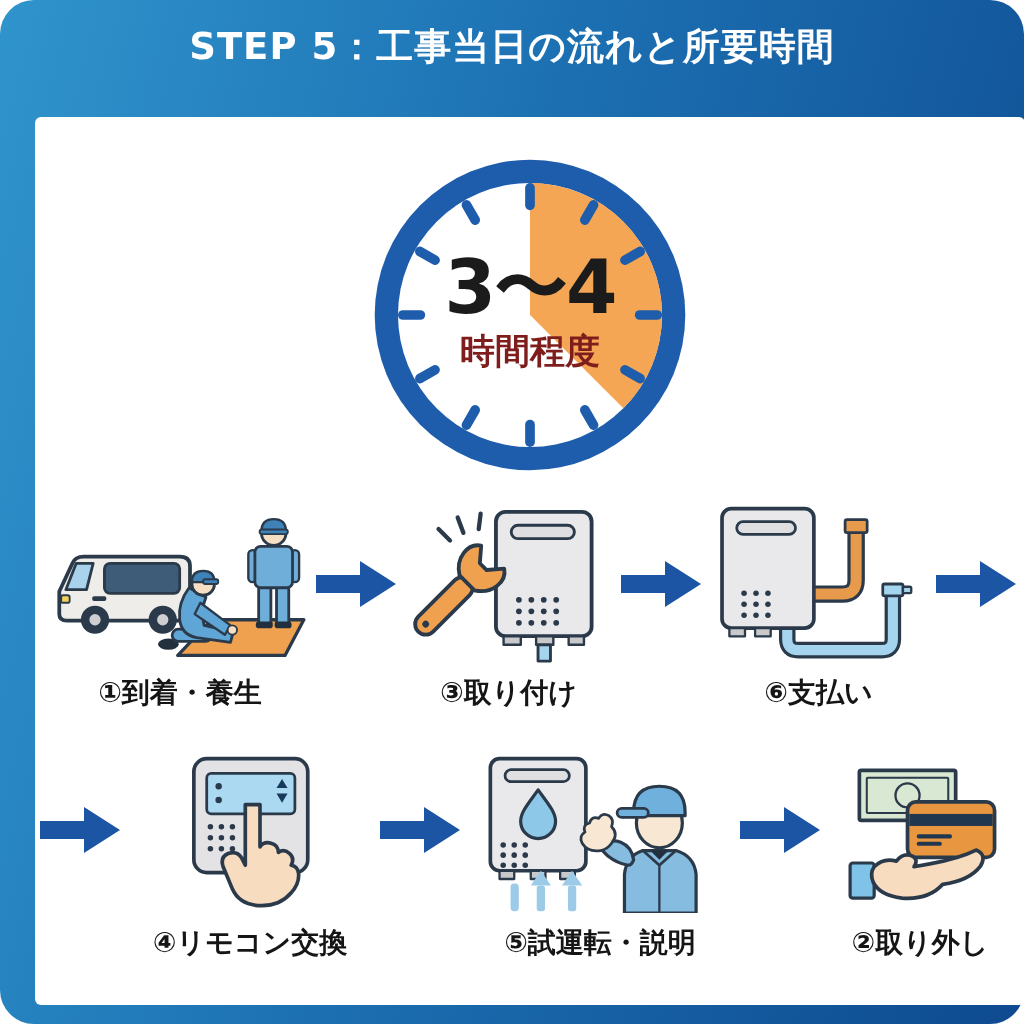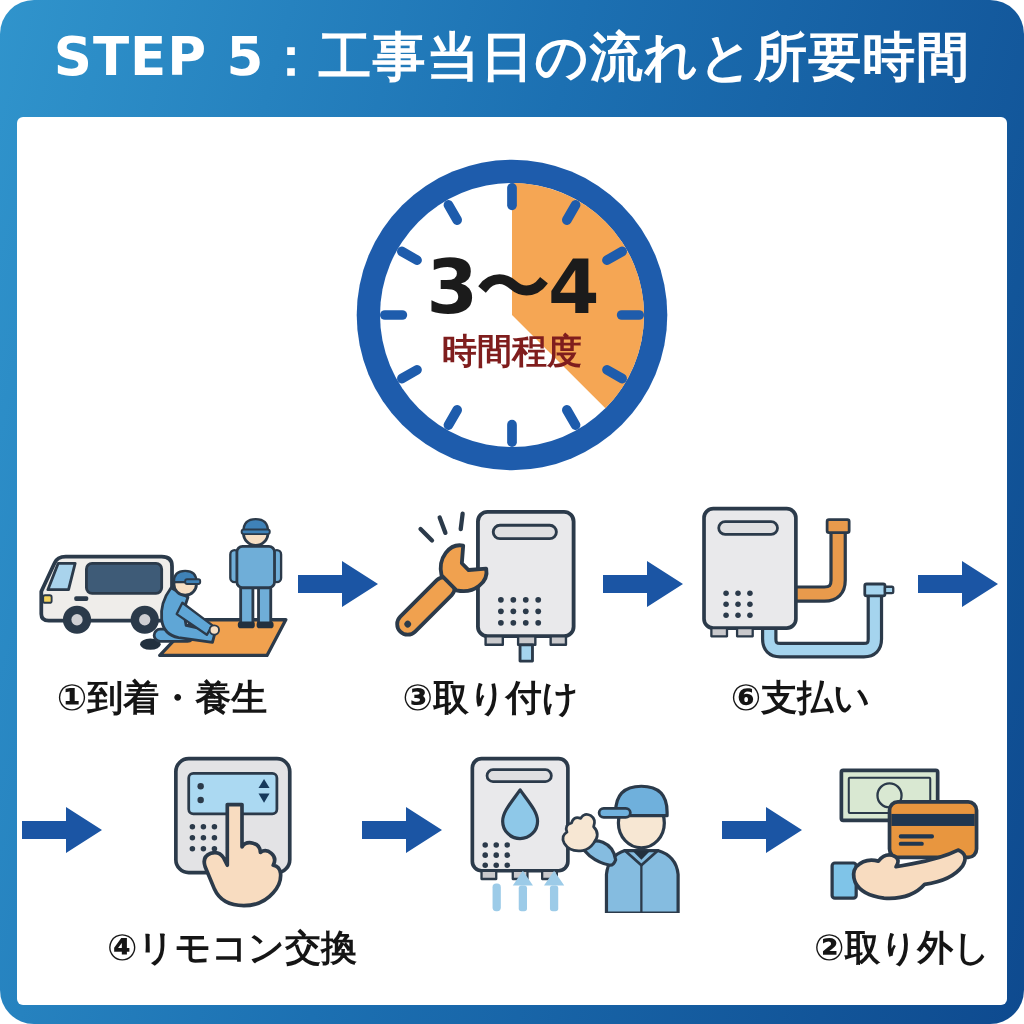--- a/index.html
+++ b/index.html
@@ -2,38 +2,38 @@
 <html><head>
 <meta charset="utf-8">
 <style>
   html,body{margin:0;padding:0;background:#ffffff;}
   *{box-sizing:border-box;}
   body{font-family:"DejaVu Sans","Liberation Sans",sans-serif;}
   .stage{position:relative;width:1024px;height:1024px;background:#fff;overflow:hidden;}
   .frame{position:absolute;inset:0;border-radius:34px;
          background:linear-gradient(105deg,#3094CC 0%,#1C70B2 45%,#0E4A8F 100%);}
   .header-title{position:absolute;top:22px;left:0;width:100%;text-align:center;
-        color:#ffffff;font-size:53px;font-weight:800;letter-spacing:1px;white-space:nowrap;}
-  .card{position:absolute;left:17px;top:117px;width:990px;height:888px;
+        color:#ffffff;font-size:37px;font-weight:800;letter-spacing:1px;white-space:nowrap;}
+  .card{position:absolute;left:35px;top:117px;width:990px;height:888px;
         background:#ffffff;border-radius:6px;}
   
   .clock{position:absolute;left:50%;top:33px;transform:translateX(-50%);
          width:330px;height:330px;}
   .clock svg{position:absolute;inset:0;width:330px;height:330px;}
   .clock-num{position:absolute;top:100px;left:0;width:100%;text-align:center;
              font-size:74px;font-weight:800;color:#1b1b1b;letter-spacing:-2px;line-height:1;}
   .clock-unit{position:absolute;top:184px;left:0;width:100%;text-align:center;
               font-size:35px;font-weight:800;color:#7f1d1d;line-height:1;}
   
   .row{position:absolute;left:0;width:990px;display:flex;align-items:flex-start;}
   .row1{top:388px;padding:0 9px;justify-content:space-between;}
   .row2{top:638px;padding:0 5px;justify-content:space-between;}
   .step{display:flex;flex-direction:column;align-items:center;}
   .icon-box{height:158px;display:flex;align-items:flex-end;justify-content:center;}
-  .step-label{margin-top:14px;font-size:36px;font-weight:800;color:#151515;
+  .step-label{margin-top:14px;font-size:28px;font-weight:800;color:#151515;
               white-space:nowrap;text-align:center;line-height:1.15;}
   .arrow{width:80px;height:50px;flex:0 0 auto;}
   .row1 .arrow{margin-top:54px;}
   .row2 .arrow{margin-top:50px;}
   .w272{width:272px;} .w225{width:225px;} .w235{width:235px;}
   .w260{width:260px;} .w280{width:280px;} .w200{width:200px;}
 </style>
 </head>
 <body>
 
@@ -272,20 +272,21 @@
               <rect x="146" y="58" width="34" height="10" rx="5" fill="#6FB0DC" stroke="#2B3A4A" stroke-width="3"></rect>
               <path d="M154,172 V130 Q156,110 174,104 H210 Q230,110 232,130 V172 Z" fill="#85BCE0" stroke="#2B3A4A" stroke-width="3.5"></path>
               <polygon points="182,104 202,104 192,114" fill="#22303E"></polygon>
               <path d="M174,104 L192,120 L210,104" fill="none" stroke="#2B3A4A" stroke-width="3"></path>
               <line x1="192" y1="120" x2="192" y2="172" stroke="#2B3A4A" stroke-width="2.5"></line>
               <path d="M158,120 Q146,118 136,110 L128,102 Q136,90 150,95 Q162,100 164,114 Q162,120 158,120 Z" fill="#85BCE0" stroke="#2B3A4A" stroke-width="3.5"></path>
               <path d="M128,104 Q114,106 108,96 Q104,88 111,84 Q108,76 116,74 Q118,66 126,69 Q130,62 137,66 Q143,70 140,78 Q148,86 140,96 Q135,103 128,104 Z" fill="#F7E7D3" stroke="#2B3A4A" stroke-width="3"></path>
             </g>
           </svg>
         </div>
+        <div class="step-label">⑤試運転・説明</div>
       </div>
 
       <svg class="arrow" viewBox="0 0 80 50">
         <path d="M0,16 H44 V2 L80,25 L44,48 V34 H0 Z" fill="#1B55A4"></path>
       </svg>
 
       <div class="step w200">
         <div class="icon-box">
           <svg viewBox="0 0 175 162" height="150" stroke-linejoin="round" stroke-linecap="round">
             <rect x="22" y="8" width="104" height="54" rx="2" fill="#D9E8D2" stroke="#2B3A4A" stroke-width="4"></rect>

